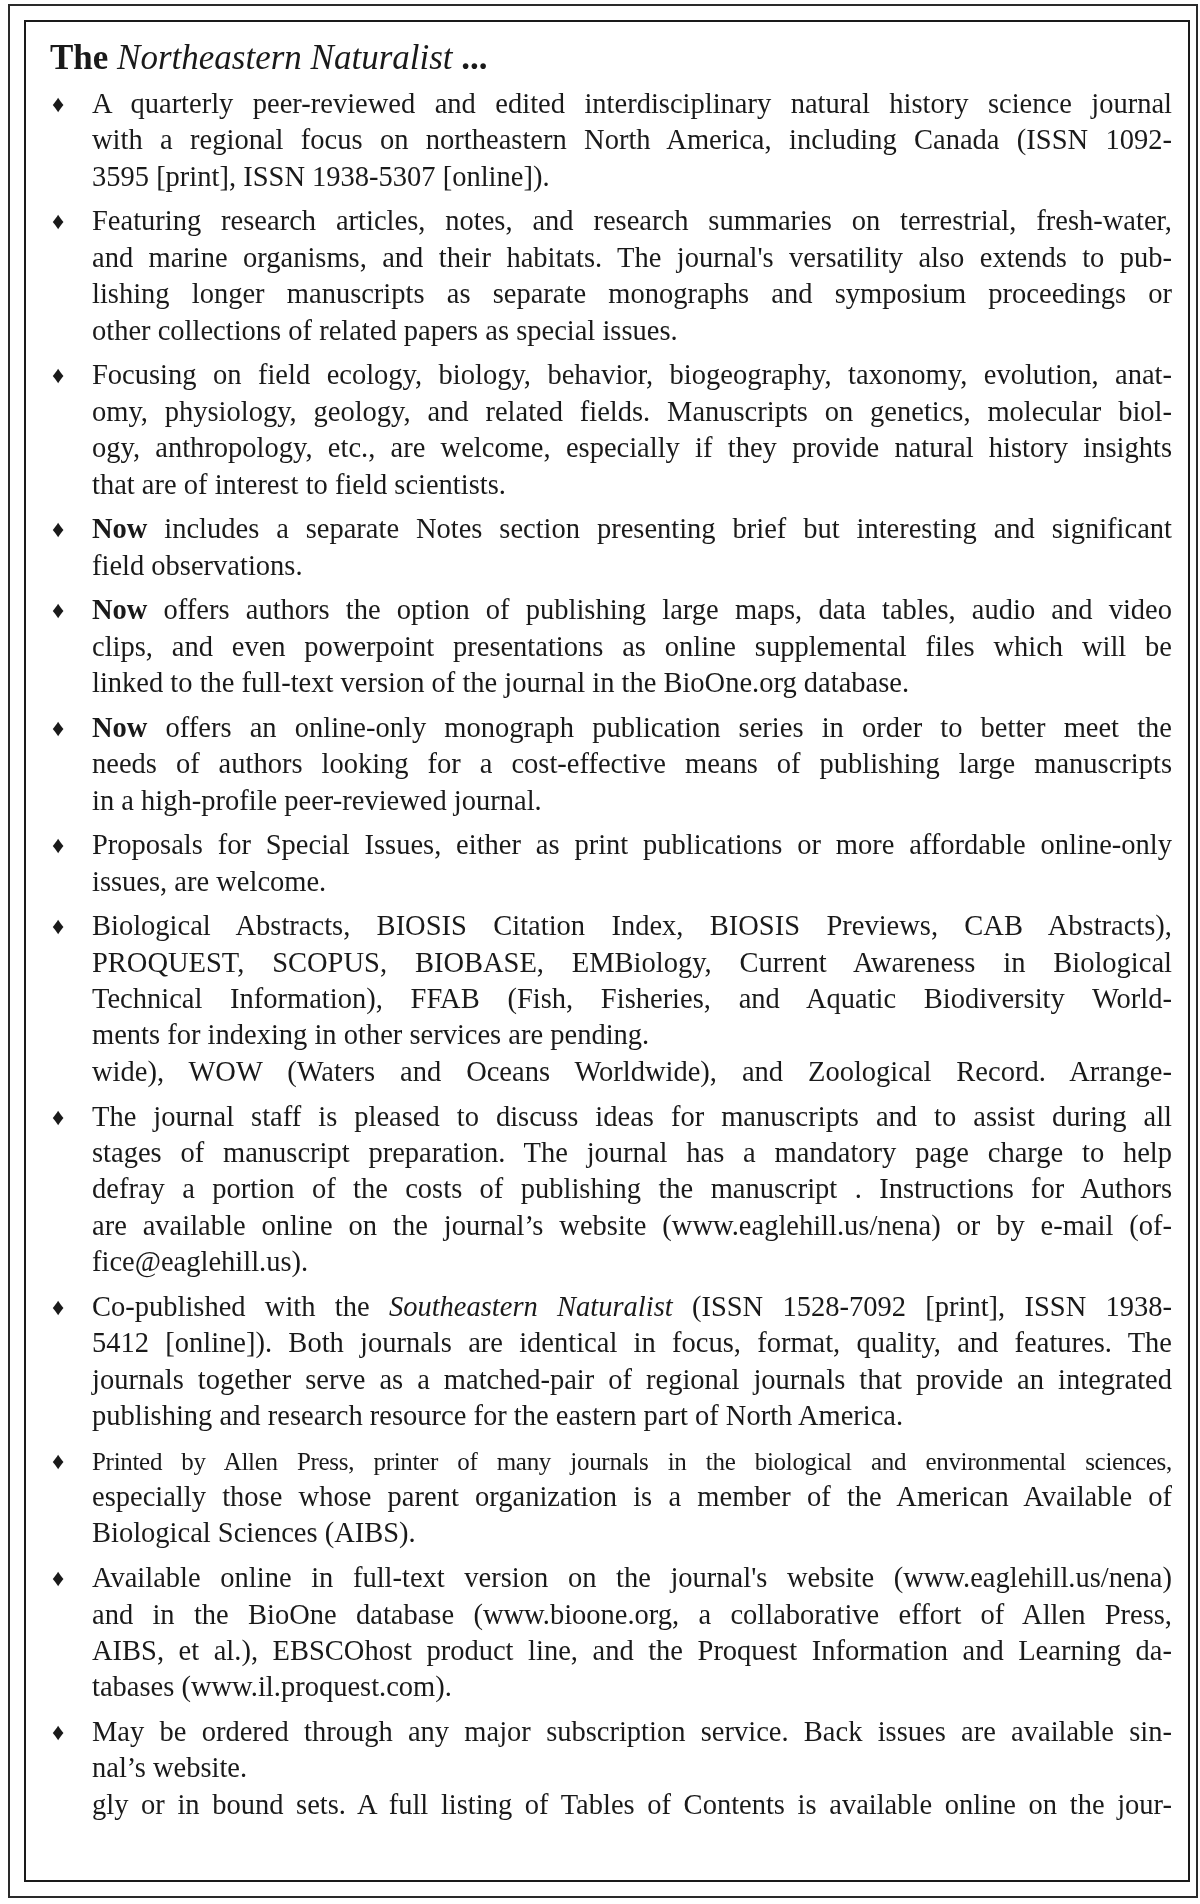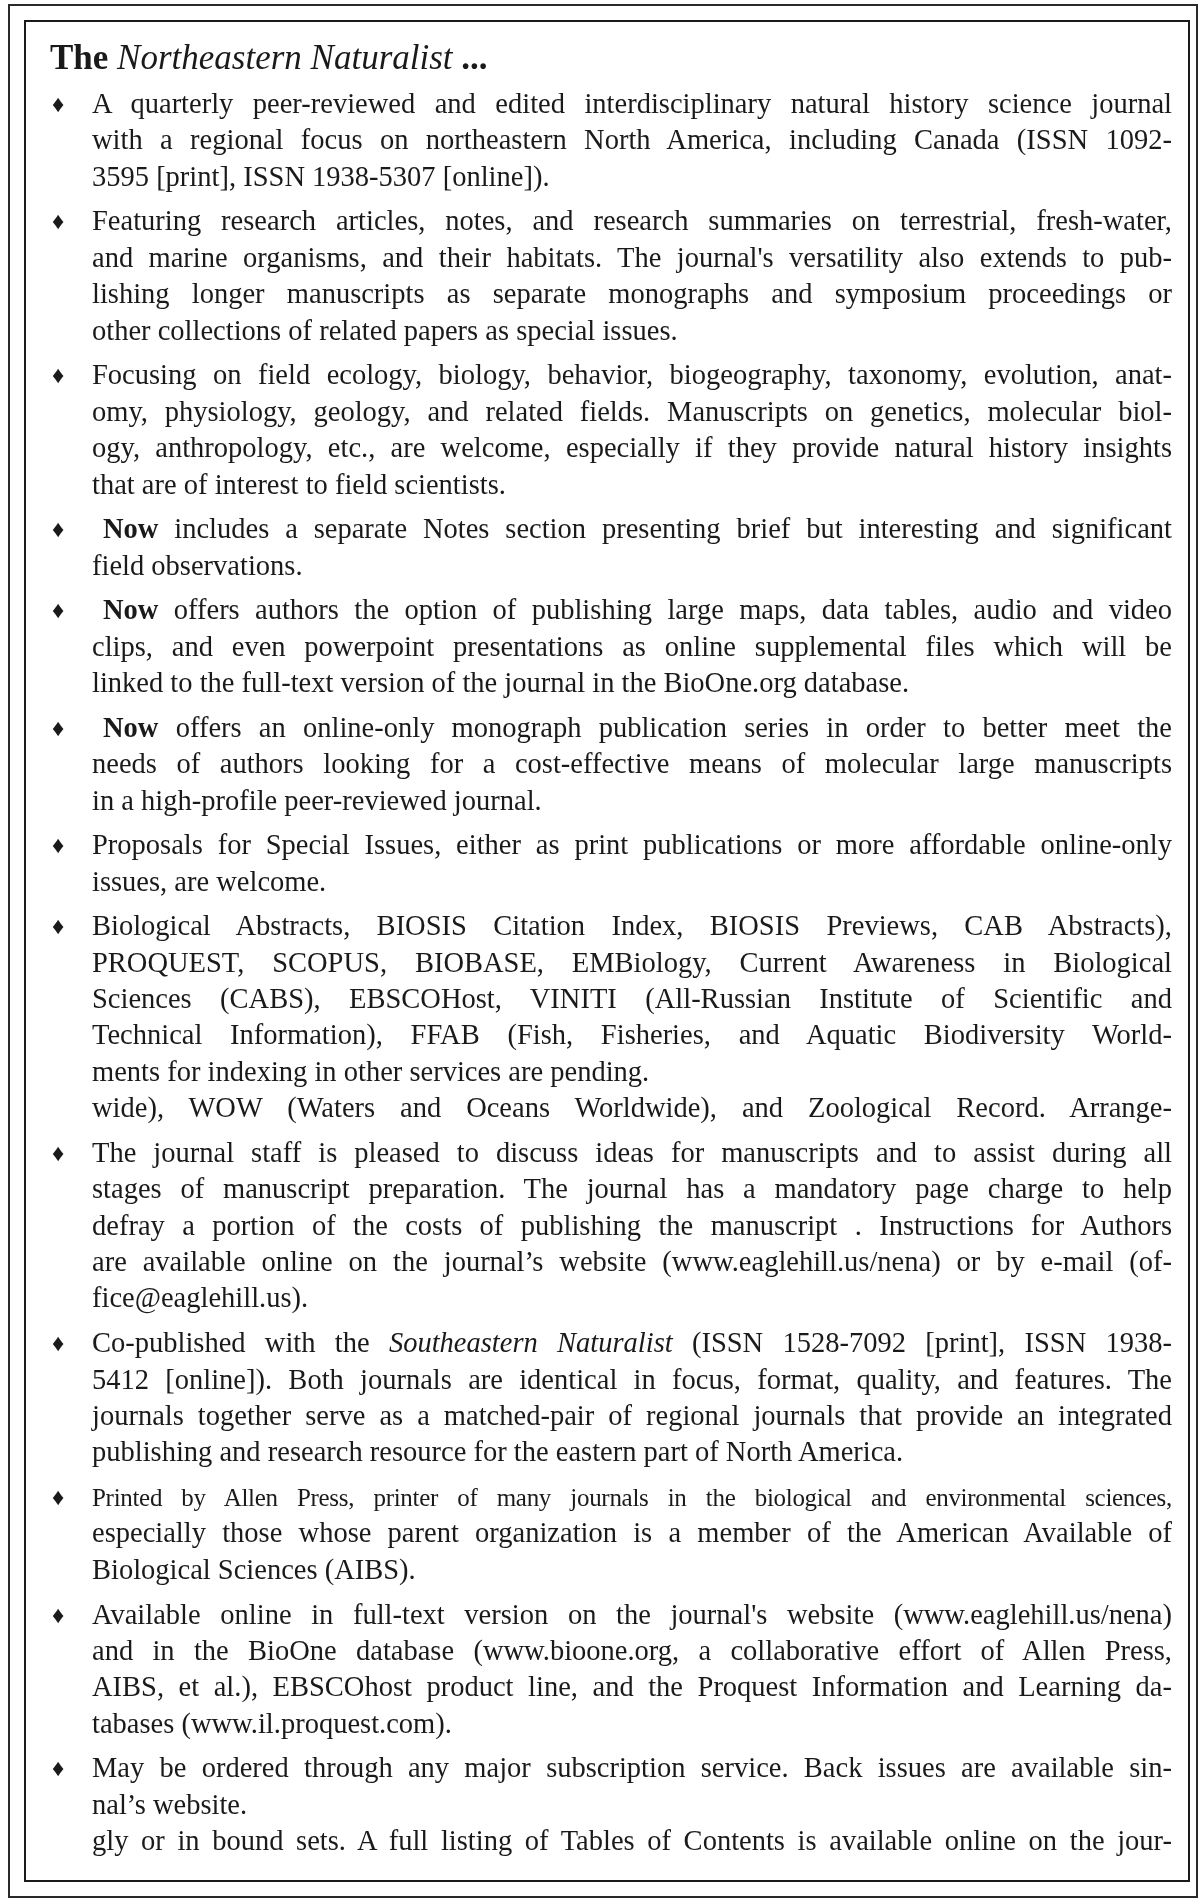--- a/index.html
+++ b/index.html
@@ -20,21 +20,21 @@
   .title { font-size: 35px; font-weight: bold; line-height: 56px; margin: 0 0 0 2px; }
   .title i { font-weight: normal; font-style: italic; }
   .item { position: relative; padding-left: 44px; margin-bottom: 8.3px; }
   .item .bullet {
     position: absolute; left: 4px; top: 0; font-size: 24px; line-height: 36.4px;
   }
   .line { display: block; text-align: justify; text-align-last: justify; white-space: nowrap; height: 36.4px; }
   .line.last { text-align-last: left; }
   .line span.j { display: inline-block; width: 100%; text-align: justify; text-align-last: justify; white-space: normal; }
   .line.last span.j { text-align-last: left; }
-  b { font-weight: bold; margin-left: 11px; }
+  b { font-weight: bold; }
   .condensed { font-size: 25px; letter-spacing: -0.3px; }
 </style>
 </head>
 <body>
 
 <div class="outer">
   <div class="inner">
     <div class="content">
       <div class="title">
         <span>The</span>
@@ -69,33 +69,32 @@
           </div>
           <div class="item">
             <span class="bullet">♦</span>
             <div class="line"><span class="j"><b>Now</b> offers authors the option of publishing large maps, data tables, audio  and video</span></div>
             <div class="line"><span class="j">clips, and even powerpoint presentations as online supplemental files which will be</span></div>
             <div class="line last"><span class="j">linked to the full-text version of the journal in the BioOne.org database.</span></div>
           </div>
           <div class="item">
             <span class="bullet">♦</span>
             <div class="line"><span class="j"><b>Now</b> offers an online-only monograph publication series in order to better meet the</span></div>
-            <div class="line"><span class="j">needs of authors looking for a cost-effective means of molecular large manuscripts</span></div>
+            <div class="line"><span class="j">needs of authors looking for a cost-effective means of publishing large manuscripts</span></div>
             <div class="line last"><span class="j">in a high-profile peer-reviewed journal.</span></div>
           </div>
           <div class="item">
             <span class="bullet">♦</span>
             <div class="line"><span class="j">Proposals for Special Issues, either as print publications or more affordable online-only</span></div>
             <div class="line last"><span class="j">issues, are welcome.</span></div>
           </div>
           <div class="item">
             <span class="bullet">♦</span>
             <div class="line"><span class="j">Biological Abstracts, BIOSIS Citation Index, BIOSIS Previews, CAB Abstracts),</span></div>
             <div class="line"><span class="j">PROQUEST, SCOPUS, BIOBASE, EMBiology, Current Awareness in Biological</span></div>
-            <div class="line"><span class="j">Sciences (CABS), EBSCOHost, VINITI (All-Russian Institute of Scientific and</span></div>
             <div class="line"><span class="j">Technical Information), FFAB (Fish, Fisheries, and Aquatic Biodiversity World-</span></div>
             <div class="line last"><span class="j">ments for indexing in other services are pending.</span></div>
             <div class="line"><span class="j">wide), WOW (Waters and Oceans Worldwide), and Zoological Record. Arrange-</span></div>
           </div>
           <div class="item">
             <span class="bullet">♦</span>
             <div class="line"><span class="j">The journal staff is pleased to discuss ideas for manuscripts and to assist during all</span></div>
             <div class="line"><span class="j">stages of manuscript preparation. The journal has a mandatory page charge to help</span></div>
             <div class="line"><span class="j">defray a portion of the costs of publishing the manuscript  . Instructions for Authors</span></div>
             <div class="line"><span class="j">are available online on the journal’s website (www.eaglehill.us/nena) or by e-mail (of-</span></div>

